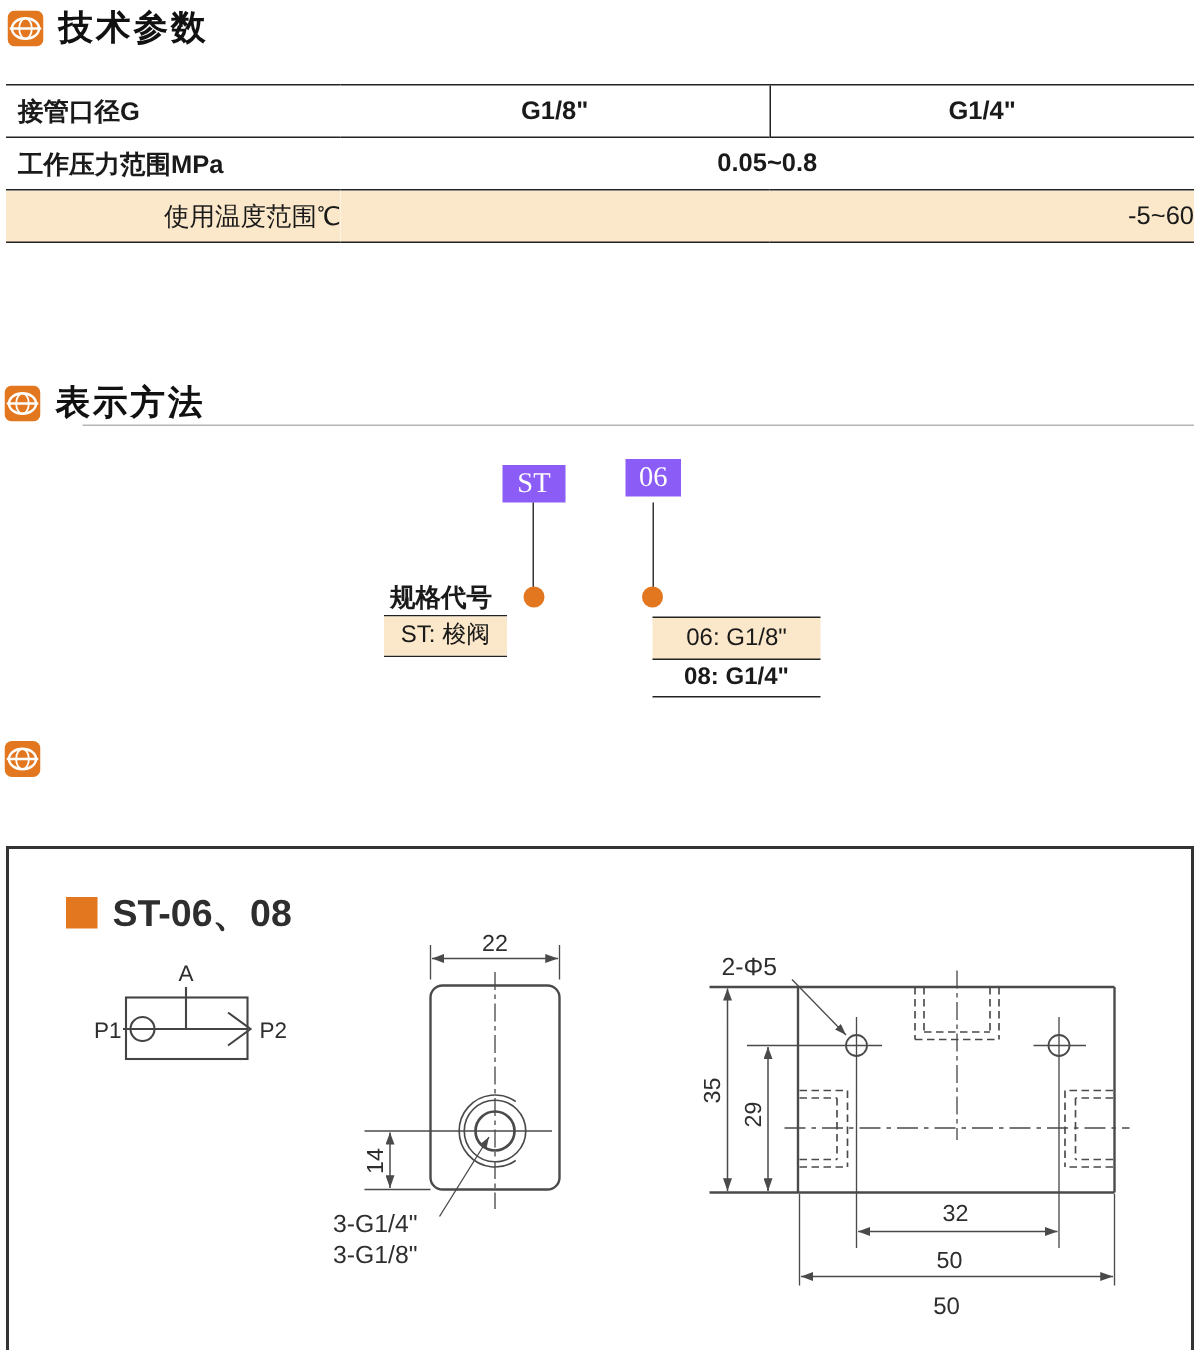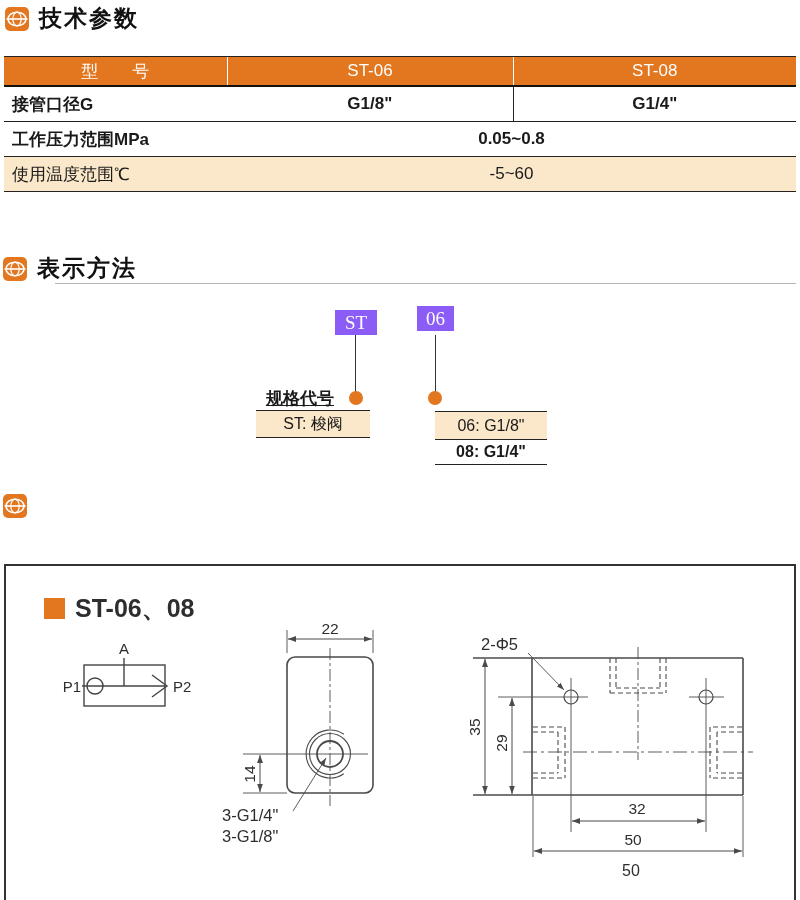--- a/index.html
+++ b/index.html
@@ -15,21 +15,21 @@
   .rule { position:absolute; height:1px; background:#b6b6b6; }
 
   
   table.spec { position:absolute; left:4px; top:56px; width:792px; border-collapse:collapse;
                table-layout:fixed; font-size:17px; }
   .spec th, .spec td { padding:0; overflow:hidden; white-space:nowrap; }
   .spec th { background:#E2771F; color:#fff; font-weight:500; height:28px;
              border-top:1.5px solid #222; border-bottom:2.5px solid #111; }
   .spec th + th { border-left:1px solid #fff; }
   .spec td { height:34px; border-top:1.5px solid #222;margin-top:28px; }
-  .spec tr:last-child td { border-bottom:1.5px solid #222; }
+  .spec tr:last-child td { border-bottom:1.5px solid #222;text-align:right; }
   .lbl { text-align:left; padding-left:8px !important; }
   .val { text-align:center; }
   .b { font-weight:bold; }
   .r-peach td { background:#FBE7C9; }
   .divl { border-left:1.5px solid #222; }
 
   
   .code-box { position:absolute; background:#8b5cf6; color:#fff; text-align:center;
               font-family:"Liberation Serif", serif; font-size:19px; line-height:25px; height:25px; }
   .dg-line { position:absolute; width:1px; background:#333; }
@@ -61,25 +61,20 @@
     <span class="sec-title">技术参数</span>
   </div>
 
   <table class="spec">
     <colgroup>
         <col style="width:223px">
         <col style="width:286px">
         <col style="width:283px">
       </colgroup>
     <tbody>
-        <tr>
-      <th>型　　号</th>
-      <th>ST-06</th>
-      <th>ST-08</th>
-    </tr>
     <tr>
       <td class="lbl b">接管口径G</td>
       <td class="val b">G1/8"</td>
       <td class="val b divl">G1/4"</td>
     </tr>
     <tr>
       <td class="lbl b">工作压力范围MPa</td>
       <td class="val b" colspan="2">0.05~0.8</td>
     </tr>
     <tr class="r-peach">
@@ -103,24 +98,24 @@
   <div class="rule" style="left:55px; top:283px; width:741px;"></div>
 
   <div class="code-box" style="left:335px; top:310px; width:42px;">ST</div>
   <div class="code-box" style="left:417px; top:306px; width:37px;">06</div>
 
   <div class="dg-line" style="left:355px; top:335px; height:57px;"></div>
   <div class="dg-line" style="left:435px; top:335px; height:57px;"></div>
   <div class="dg-dot" style="left:349px; top:391px;"></div>
   <div class="dg-dot" style="left:428px; top:391px;"></div>
 
-  <div class="dg-label" style="left:234px; top:390px; width:100px; text-align:right;text-decoration:underline;">规格代号</div>
+  <div class="dg-label" style="left:244px; top:390px; width:100px; text-align:center;">规格代号</div>
   <div class="dg-label" style="left:453px; top:390px;margin-top:27px;">接管口径</div>
 
-  <div class="strip" style="left:256px; top:410px; width:114px;">
+  <div class="strip" style="left:256px; top:410px; width:82px;">
     <div class="strip-row peach">ST: 梭阀</div>
   </div>
 
   <div class="strip" style="left:435px; top:411px; width:112px;">
     <div class="strip-row mid peach">06: G1/8"</div>
     <div class="strip-row b2">08: G1/4"</div>
   </div>
 
   <div class="sec-head" style="left:3px; top:494px;">
     <span class="sec-icon">

